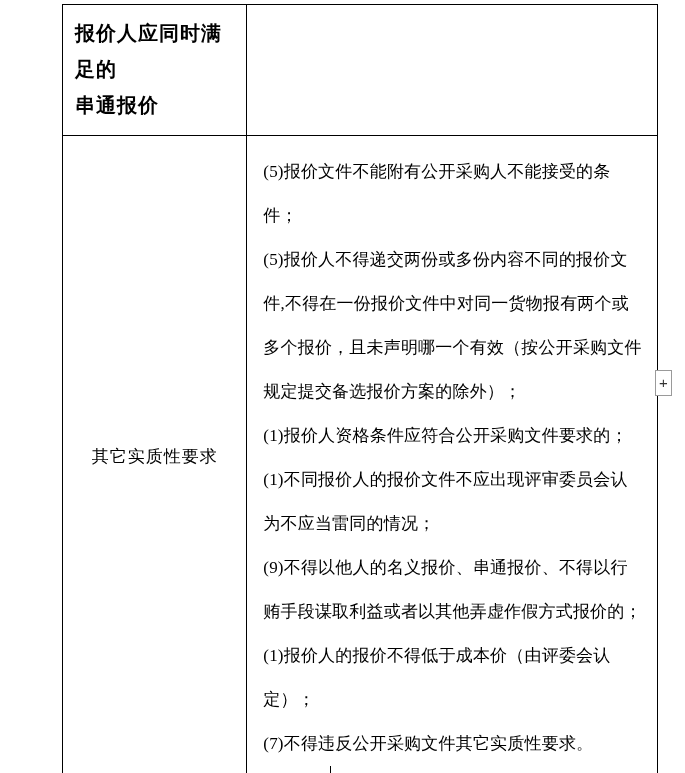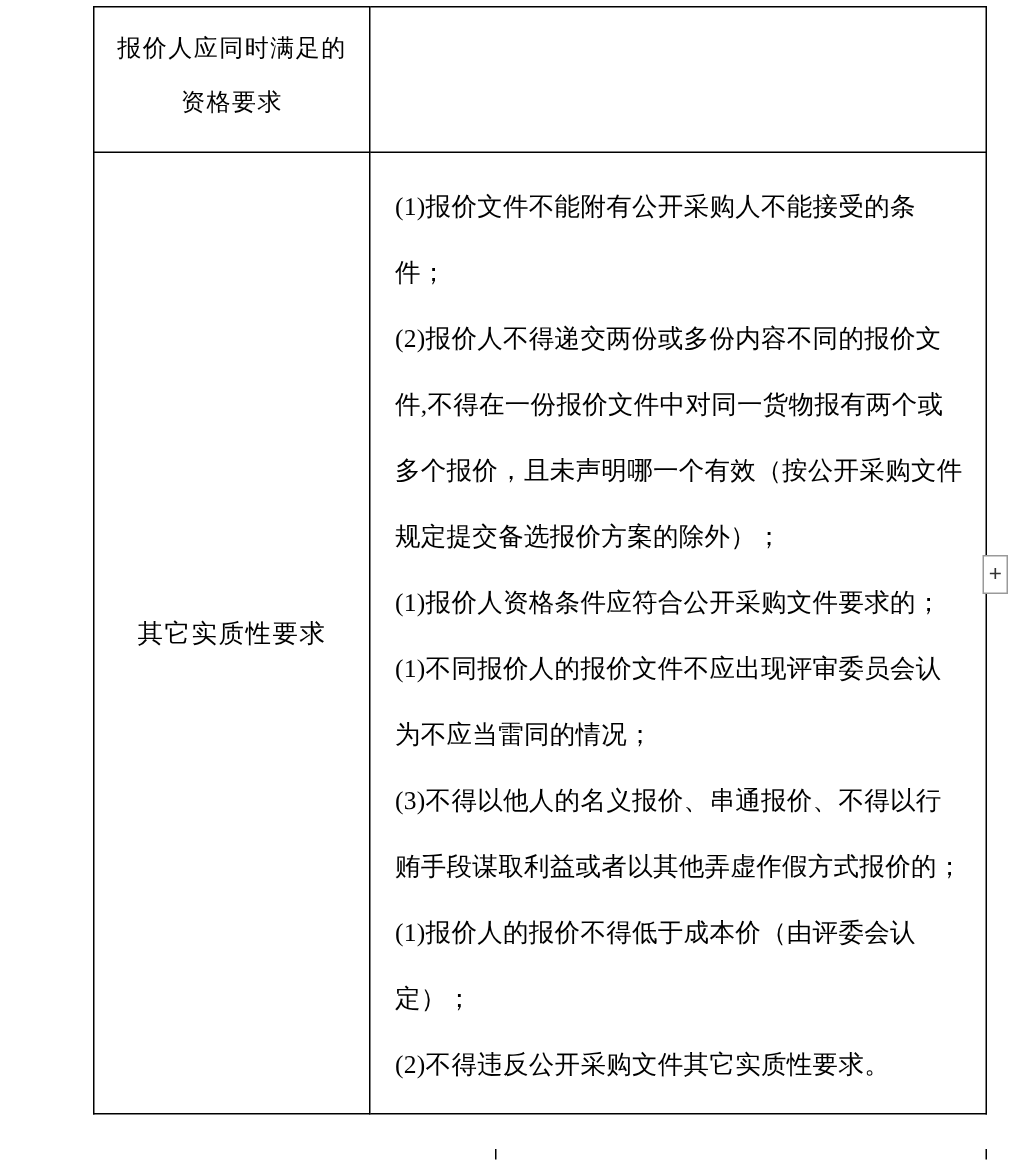--- a/index.html
+++ b/index.html
@@ -41,25 +41,25 @@
 
   .col-label {
     width: 184px;
   }
   .col-content {
     width: 410px;
   }
 
   
   .row-head .cell-label {
-    text-align: center;
-    font-size: 16px;
+    text-align: left;
+    font-size: 20px;
     line-height: 36px;
     padding: 10px 12px 12px 12px;
-    font-weight: normal;
+    font-weight: bold;
   }
   .row-head .cell-label .line {
     display: block;
     letter-spacing: 1px;
   }
   .row-head .cell-empty {
     height: 96px;
   }
 
   
@@ -120,34 +120,34 @@
 
   <table class="doc-table">
     <colgroup>
       <col class="col-label">
       <col class="col-content">
     </colgroup>
     <tbody>
       <tr class="row-head">
         <td class="cell-label">
           <span class="line">报价人应同时满足的</span>
-          <span class="line">资格要求</span>
+          <span class="line">串通报价</span>
         </td>
         <td class="cell-empty"></td>
       </tr>
       <tr class="row-body">
         <td class="cell-label">其它实质性要求</td>
         <td class="cell-content">
-          <p class="clause">(1)报价文件不能附有公开采购人不能接受的条件；</p>
-          <p class="clause">(2)报价人不得递交两份或多份内容不同的报价文件,不得在一份报价文件中对同一货物报有两个或多个报价，且未声明哪一个有效（按公开采购文件规定提交备选报价方案的除外）；</p>
+          <p class="clause">(5)报价文件不能附有公开采购人不能接受的条件；</p>
+          <p class="clause">(5)报价人不得递交两份或多份内容不同的报价文件,不得在一份报价文件中对同一货物报有两个或多个报价，且未声明哪一个有效（按公开采购文件规定提交备选报价方案的除外）；</p>
           <p class="clause">(1)报价人资格条件应符合公开采购文件要求的；</p>
           <p class="clause">(1)不同报价人的报价文件不应出现评审委员会认为不应当雷同的情况；</p>
-          <p class="clause">(3)不得以他人的名义报价、串通报价、不得以行贿手段谋取利益或者以其他弄虚作假方式报价的；</p>
+          <p class="clause">(9)不得以他人的名义报价、串通报价、不得以行贿手段谋取利益或者以其他弄虚作假方式报价的；</p>
           <p class="clause">(1)报价人的报价不得低于成本价（由评委会认定）；</p>
-          <p class="clause">(2)不得违反公开采购文件其它实质性要求。</p>
+          <p class="clause">(7)不得违反公开采购文件其它实质性要求。</p>
         </td>
       </tr>
     </tbody>
   </table>
 
   <div class="next-row-fragment"></div>
 
   <div class="resize-handle">+</div>
 
 </div>

